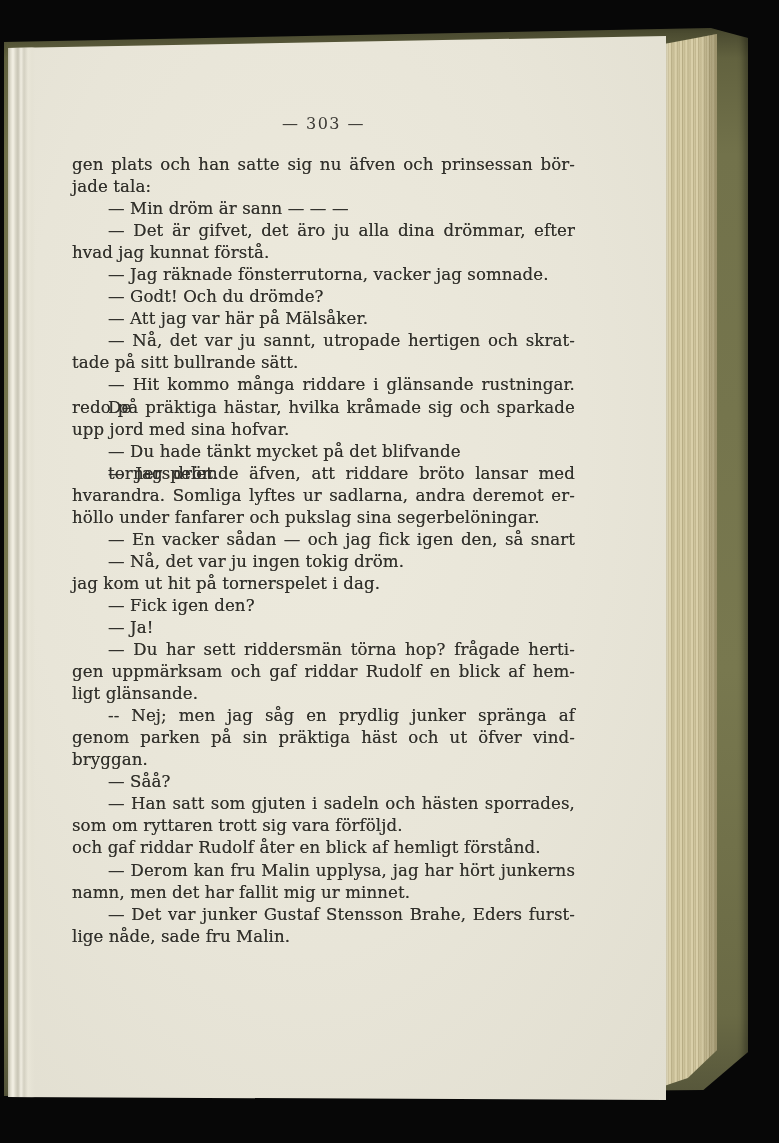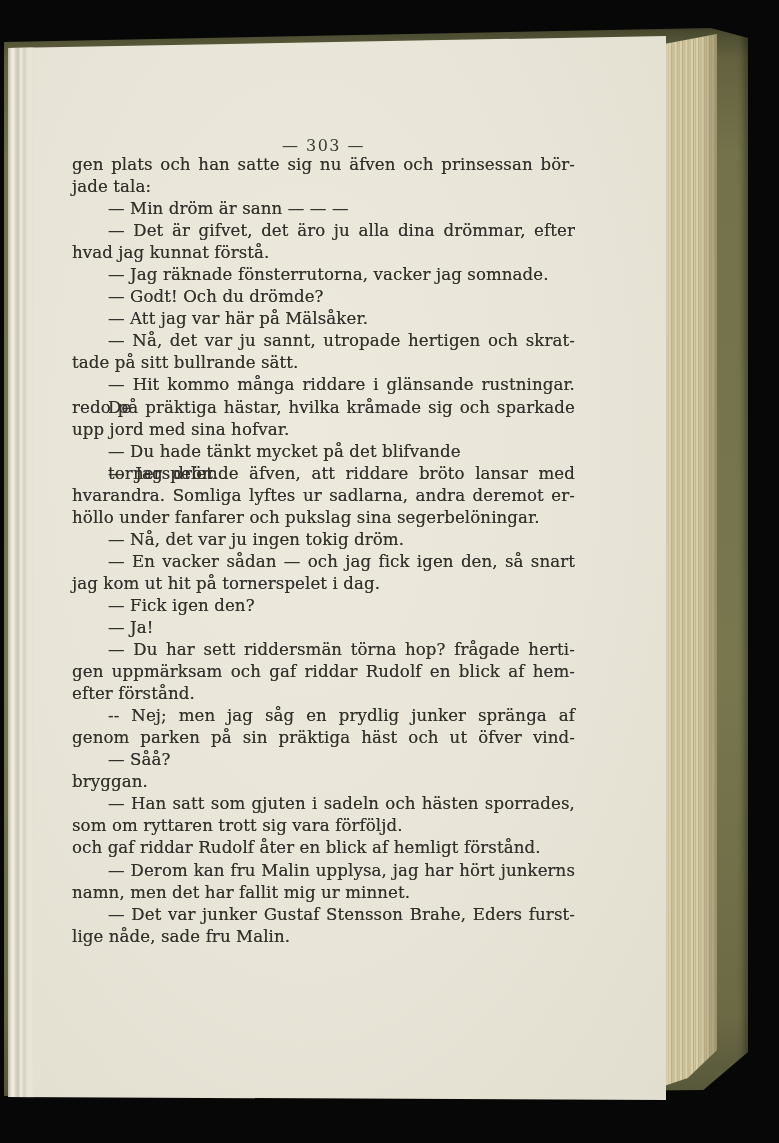--- a/index.html
+++ b/index.html
@@ -58,21 +58,21 @@
     width: 27px;
     height: 100%;
     background: linear-gradient(90deg,
       #bdbaa9 0px, #e4e1d3 3px, #f4f1e5 5px,
       #d6d3c4 8px, #c8c5b5 10px, #f0ede1 13px,
       #d3d0c1 16px, #e9e6d8 20px, #e5e2d4 24px, rgba(232,229,216,0) 27px);
   }
   .page-number {
     position: absolute;
     left: 64px;
-    top: 104px;
+    top: 82px;
     width: 503px;
     text-align: center;
     font-size: 16px;
     letter-spacing: 1.5px;
     color: #3a3833;
   }
   .textblock {
     position: absolute;
     left: 64px;
     top: 122px;
@@ -115,32 +115,32 @@
         <div class="line indent">— Att jag var här på Mälsåker.</div>
         <div class="line indent justify">— Nå, det var ju sannt, utropade hertigen och skrat-</div>
         <div class="line">tade på sitt bullrande sätt.</div>
         <div class="line indent justify">— Hit kommo många riddare i glänsande rustningar. De</div>
         <div class="line justify">redo på präktiga hästar, hvilka kråmade sig och sparkade</div>
         <div class="line">upp jord med sina hofvar.</div>
         <div class="line indent">— Du hade tänkt mycket på det blifvande tornerspelet.</div>
         <div class="line indent justify">— Jag drömde äfven, att riddare bröto lansar med</div>
         <div class="line justify">hvarandra. Somliga lyftes ur sadlarna, andra deremot er-</div>
         <div class="line">höllo under fanfarer och pukslag sina segerbelöningar.</div>
+        <div class="line indent justify">— En vacker sådan — och jag fick igen den, så snart</div>
         <div class="line indent">— Nå, det var ju ingen tokig dröm.</div>
-        <div class="line indent justify">— En vacker sådan — och jag fick igen den, så snart</div>
         <div class="line">jag kom ut hit på tornerspelet i dag.</div>
         <div class="line indent">— Fick igen den?</div>
         <div class="line indent">— Ja!</div>
         <div class="line indent justify">— Du har sett riddersmän törna hop? frågade herti-</div>
         <div class="line justify">gen uppmärksam och gaf riddar Rudolf en blick af hem-</div>
-        <div class="line">efter förstånd.</div>
+        <div class="line">ligt glänsande.</div>
         <div class="line indent justify">-- Nej; men jag såg en prydlig junker spränga af</div>
         <div class="line justify">genom parken på sin präktiga häst och ut öfver vind-</div>
+        <div class="line">bryggan.</div>
         <div class="line indent">— Såå?</div>
-        <div class="line">bryggan.</div>
         <div class="line indent justify">— Han satt som gjuten i sadeln och hästen sporrades,</div>
         <div class="line">som om ryttaren trott sig vara förföljd.</div>
         <div class="line">och gaf riddar Rudolf åter en blick af hemligt förstånd.</div>
         <div class="line indent justify">— Derom kan fru Malin upplysa, jag har hört junkerns</div>
         <div class="line">namn, men det har fallit mig ur minnet.</div>
         <div class="line indent justify">— Det var junker Gustaf Stensson Brahe, Eders furst-</div>
         <div class="line">lige nåde, sade fru Malin.</div>
       </div>
   </div>
 </div>

